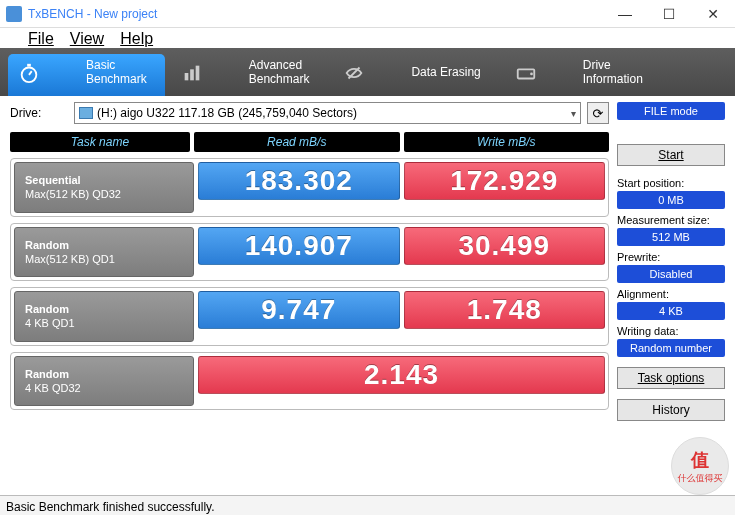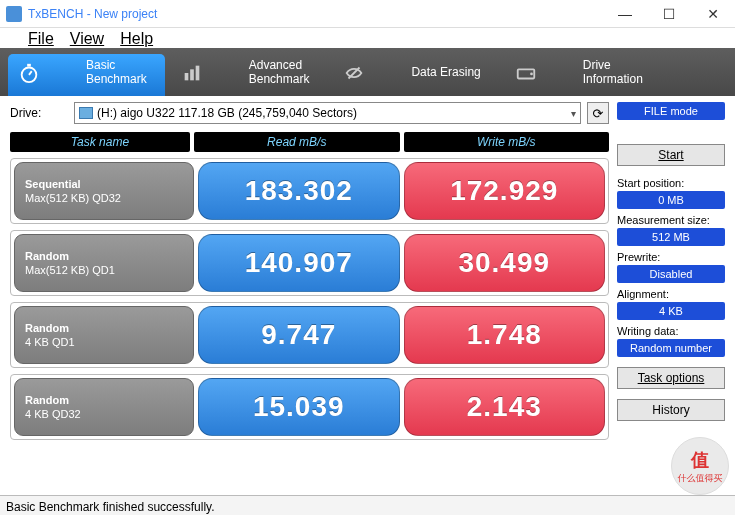--- a/index.html
+++ b/index.html
@@ -38,23 +38,23 @@
 
 
 .hdrRow { display: flex; gap: 4px; margin-bottom: 6px; }
 .hdr { background: #000; color: #7dd3fc; font-size: 12px; font-style: italic; text-align: center; padding: 3px 0; border-radius: 2px; }
 .hdrTask { flex: 0 0 180px; }
 .hdrRead { flex: 1; }
 .hdrWrite { flex: 1; }
 
 
 .testRow { display: flex; gap: 4px; margin-bottom: 6px; border: 1px solid #bbb; border-radius: 4px; padding: 3px; }
-.taskCell { flex: 0 0 180px; background: linear-gradient(#9a9a9a, #7d7d7d); color: #fff; border-radius: 9px; padding: 10px 10px; font-size: 11px; line-height: 1.3; display: flex; flex-direction: column; justify-content: center; border: 1px solid #666; }
+.taskCell { flex: 0 0 180px; background: linear-gradient(#9a9a9a, #7d7d7d); color: #fff; border-radius: 3px; padding: 10px 10px; font-size: 11px; line-height: 1.3; display: flex; flex-direction: column; justify-content: center; border: 1px solid #666; }
 .taskCell .t1 { font-weight: 600; }
-.valCell { flex: 1; border-radius: 14px; display: flex; align-items: center; justify-content: center; color: #fff; font-family: Arial, sans-serif; font-weight: bold; font-size: 28px; letter-spacing: 1px; text-shadow: 0 -1px 0 rgba(0,0,0,.35); border: 1px solid rgba(0,0,0,.25); height: 58px; }
+.valCell { flex: 1; border-radius: 3px; display: flex; align-items: center; justify-content: center; color: #fff; font-family: Arial, sans-serif; font-weight: bold; font-size: 28px; letter-spacing: 1px; text-shadow: 0 -1px 0 rgba(0,0,0,.35); border: 1px solid rgba(0,0,0,.25); height: 38px; }
 .readCell { background: linear-gradient(#53a6f3, #2a7dd6); }
 .writeCell { background: linear-gradient(#f76a7a, #e4394f); }
 
 
 .btnBlk { background: #1d4ed8; color: #fff; font-size: 11px; text-align: center; padding: 3px 0; border-radius: 2px; }
 .btnStart { border: 1px solid #888; background: #e6e6e6; font-size: 12px; padding: 3px 0; text-align: center; text-decoration: underline; margin-bottom: 6px; }
 .lblSm { font-size: 11px; color: #000; margin-top: 3px; }
 .btnGrey { border: 1px solid #888; background: #e6e6e6; font-size: 12px; padding: 3px 0; text-align: center; margin-top: 8px; }
 .btnGrey .ul { text-decoration: underline; }
 
@@ -160,21 +160,20 @@
         <div>4 KB QD1</div>
       </div>
       <div class="valCell readCell">9.747</div>
       <div class="valCell writeCell">1.748</div>
     </div>
     <div class="testRow">
       <div class="taskCell">
         <div class="t1">Random</div>
         <div>4 KB QD32</div>
       </div>
-      <div class="valCell readCell">15.039</div>
       <div class="valCell writeCell">2.143</div>
     </div>
   </div>
 
   <div class="right">
     <div class="btnBlk">FILE mode</div>
     <div style="height:20px"></div>
     <div class="btnStart"><span>Start</span></div>
 
     <div class="lblSm">Start position:</div>

